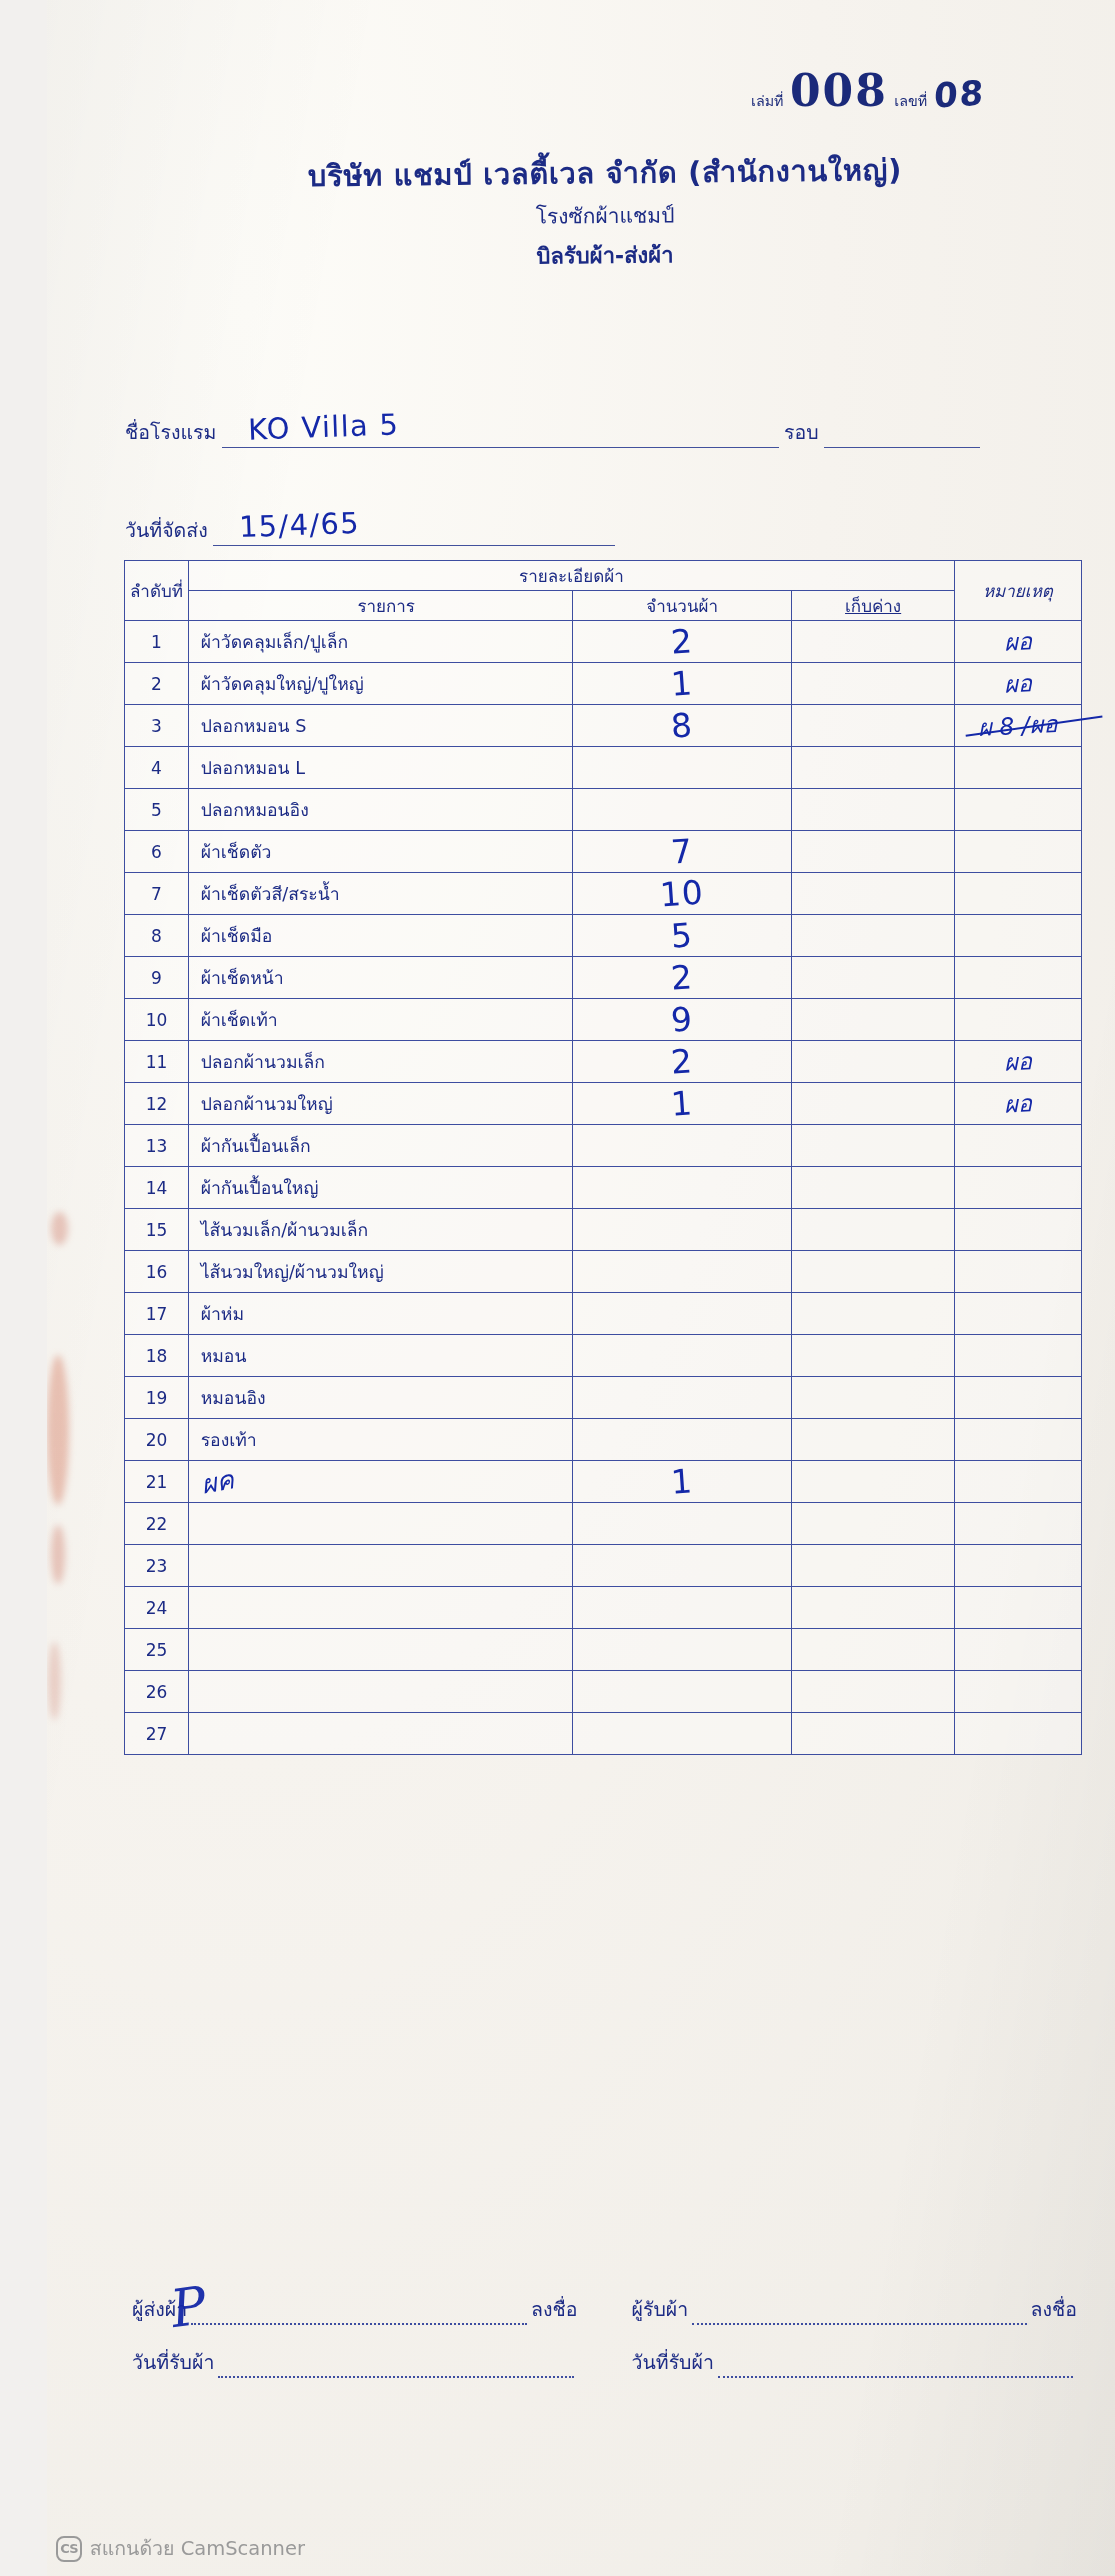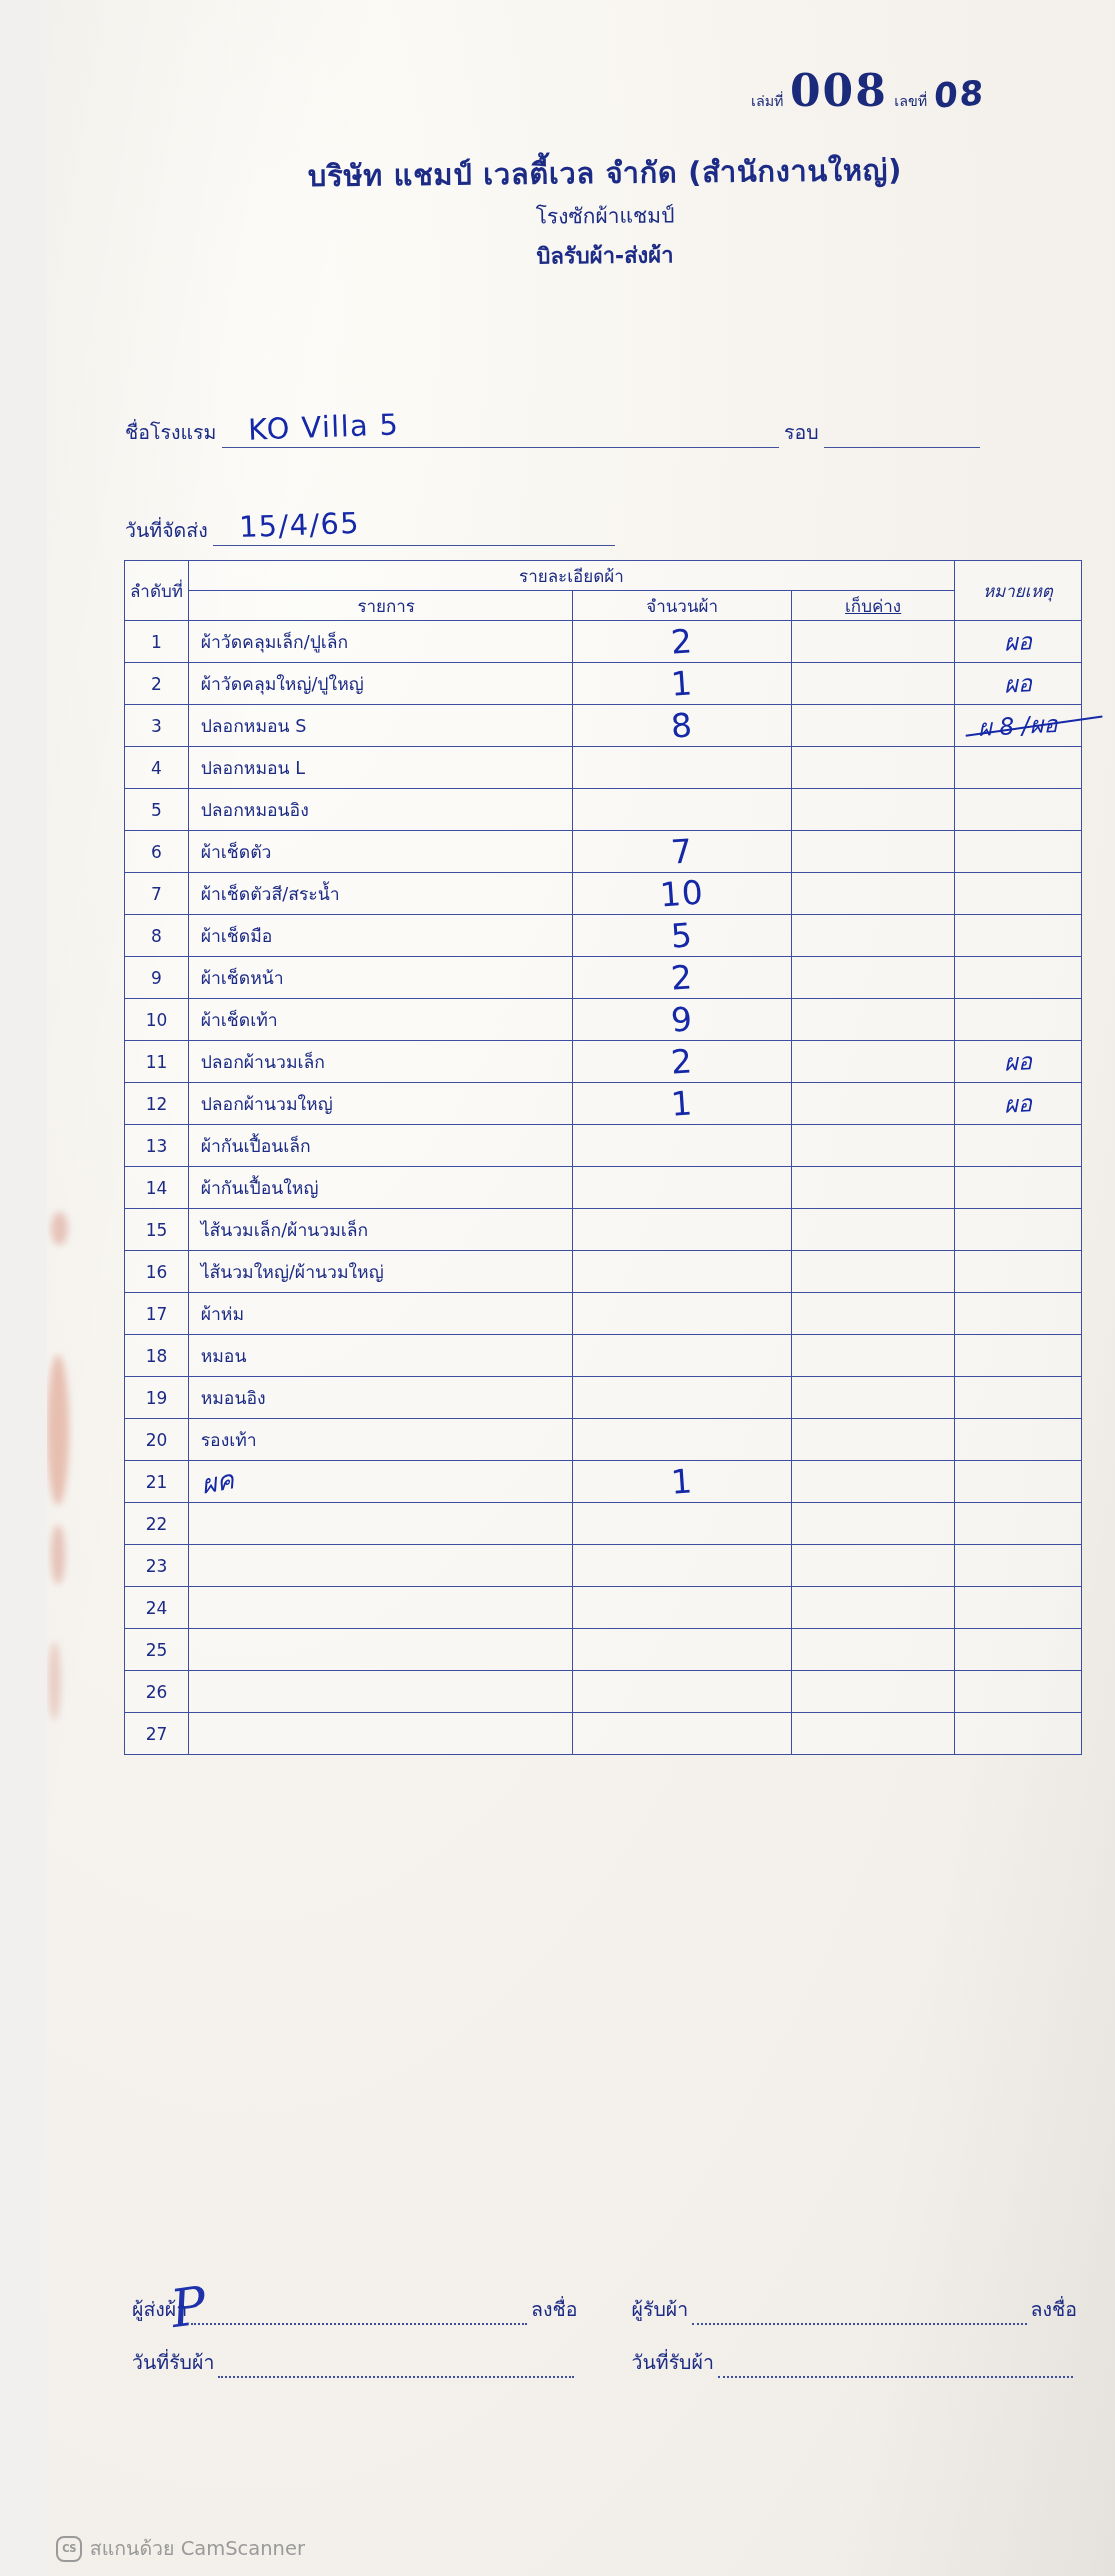--- a/index.html
+++ b/index.html
@@ -221,21 +221,21 @@
     align-items: center;
     gap: 7.8px;
     color: #9a9a9a;
     font-size: 19.5px;
   }
   .cam-badge {
     width: 26px; height: 26px;
     border: 2px solid #9a9a9a;
     border-radius: 8px;
     display: flex; align-items: center; justify-content: center;
-    font-size: 10px;
+    font-size: 13px;
     font-weight: bold;
     letter-spacing: -0.7px;
   }
 </style>
 </head>
 <body>
 
 <div class="page">
   <div class="paper"></div>
   <div class="smudge s1"></div>

